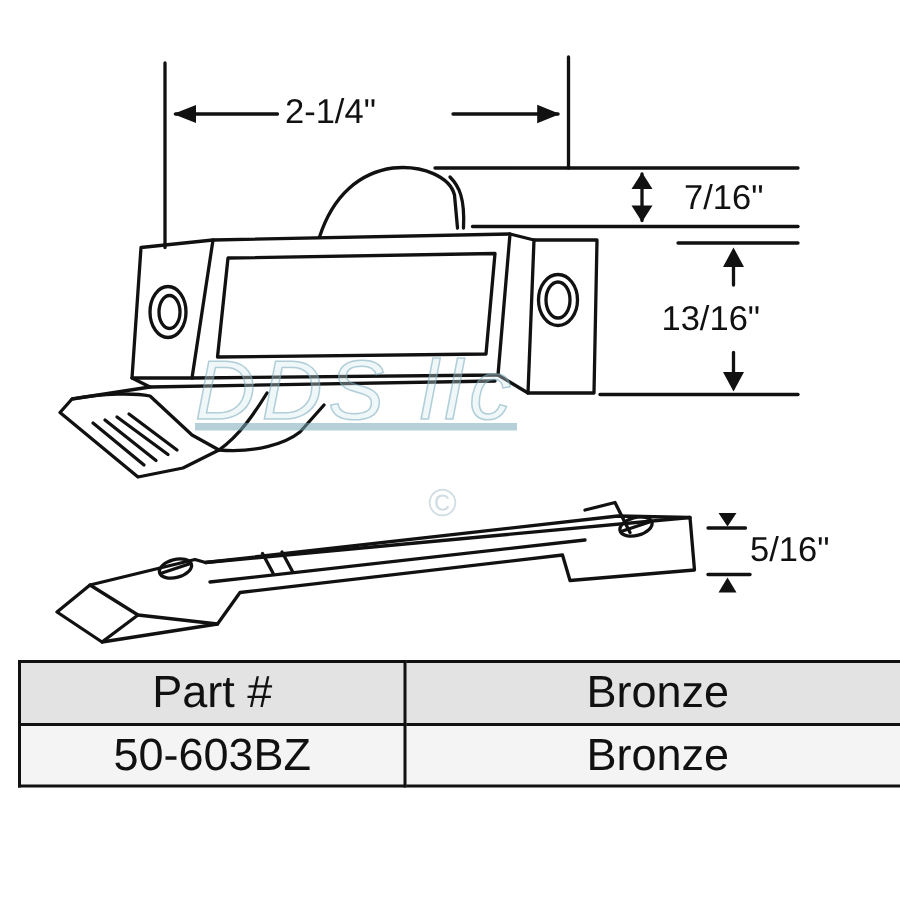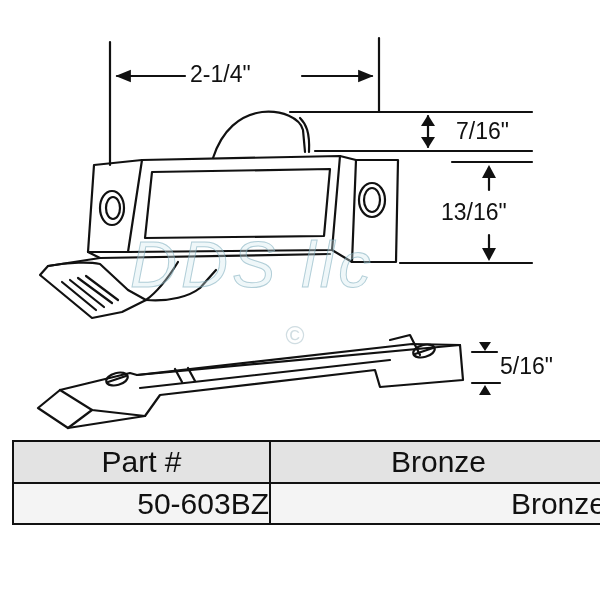--- a/index.html
+++ b/index.html
@@ -4,31 +4,31 @@
 <style>
   html, body { margin:0; padding:0; background:#ffffff; }
   body { width:600px; height:600px; position:relative; overflow:hidden;
          font-family:"Liberation Sans", sans-serif; }
   #drawing { position:absolute; left:0; top:0; width:600px; height:430px; }
   .dim-label { position:absolute; font-family:"Liberation Sans", sans-serif;
                font-size:23px; color:#111; white-space:nowrap; line-height:1; }
   .watermark { position:absolute; font-family:"Liberation Sans", sans-serif;
                font-style:italic; color:rgba(150,195,205,0.45); white-space:nowrap;
                line-height:1; pointer-events:none; }
-  .wm-main { left:130px; top:232px; font-size:65px; letter-spacing:4px;
-             -webkit-text-stroke:1px rgba(120,170,185,0.55); color:rgba(210,232,238,0.35); }
+  .wm-main { left:130px; top:232px; font-size:56px; letter-spacing:4px;
+             -webkit-text-stroke:1px rgba(120,170,185,0.55); color:rgba(210,232,238,0.35);text-decoration:underline; }
   .wm-copy { left:285px; top:322px; font-size:26px;
              color:rgba(150,180,190,0.45); }
   table.parts { position:absolute; left:12px; top:440px; width:596px;
                 border-collapse:collapse; table-layout:fixed; }
   table.parts td, table.parts th { border:2px solid #111; text-align:center;
                 font-family:"Liberation Sans", sans-serif; font-weight:normal;
                 color:#111; font-size:30px; padding:0; }
   table.parts th { background:#e3e3e3; height:40px; }
-  table.parts td { background:#f4f4f4; height:39px;text-align:right; }
+  table.parts td { background:#f4f4f4; height:39px; }
   table.parts col.c1 { width:257px; }
 </style>
 </head>
 <body>
 
 <svg id="drawing" viewBox="0 0 600 430" xmlns="http://www.w3.org/2000/svg" fill="none" stroke="#111" stroke-width="2.2" stroke-linejoin="round" stroke-linecap="round">
   <defs>
     <marker id="arr" viewBox="0 0 10 10" refX="9" refY="5" markerWidth="7" markerHeight="7" orient="auto-start-reverse">
       <path d="M0,1 L10,5 L0,9 z" fill="#111" stroke="none"></path>
     </marker>

